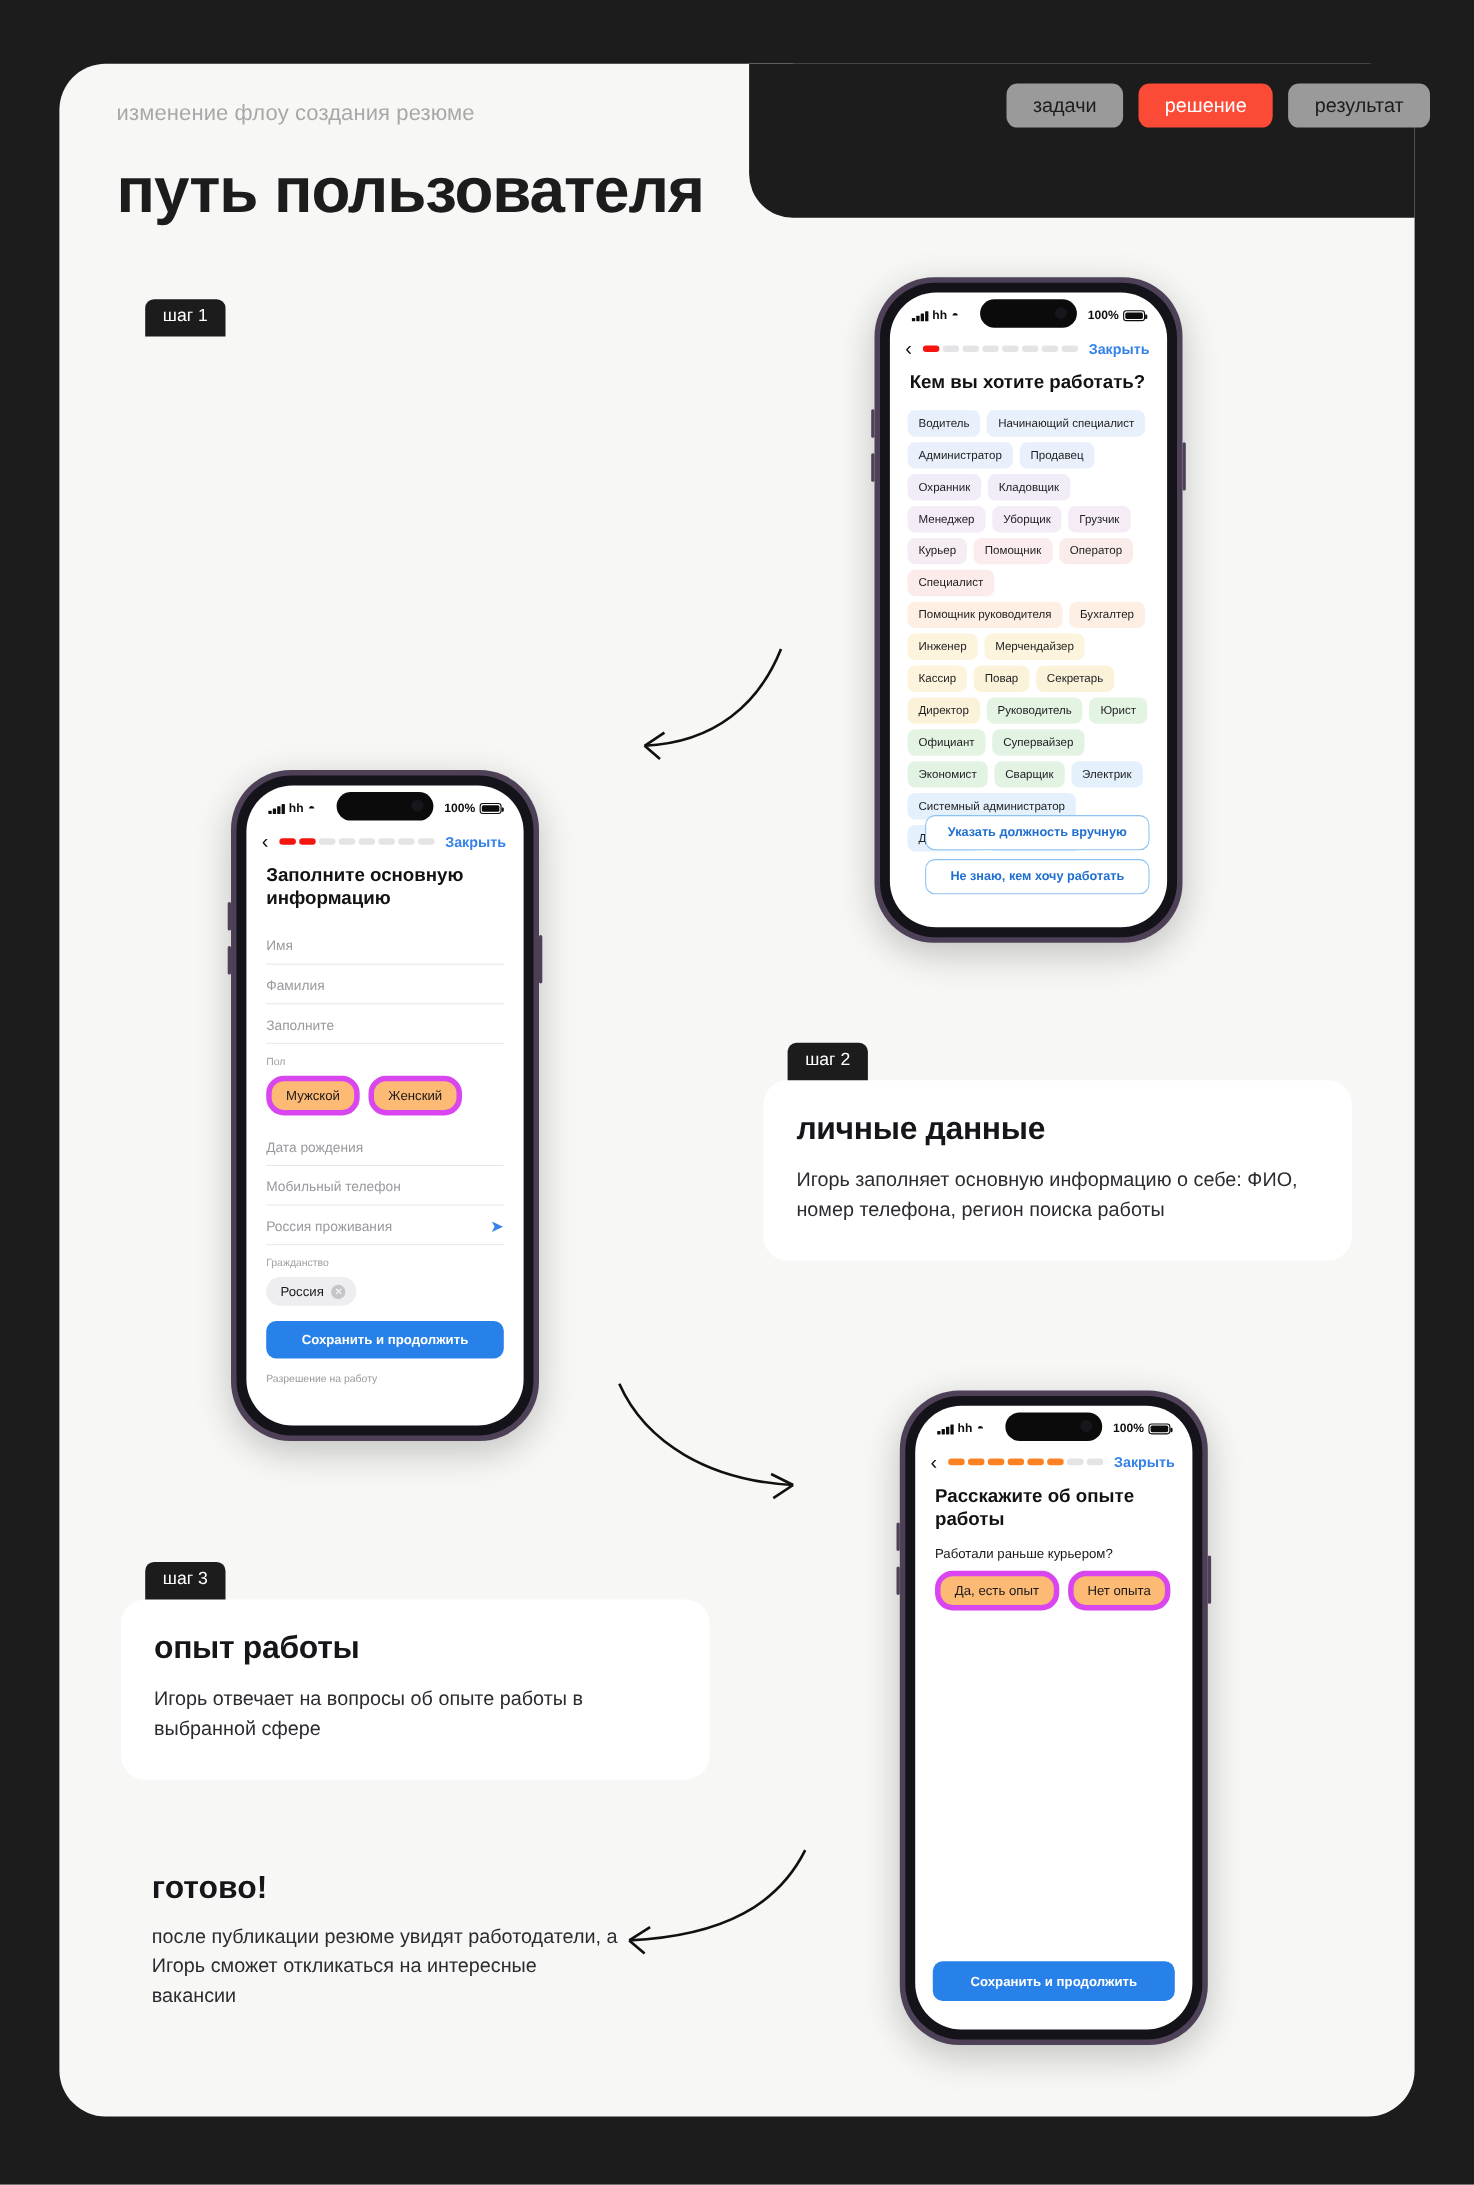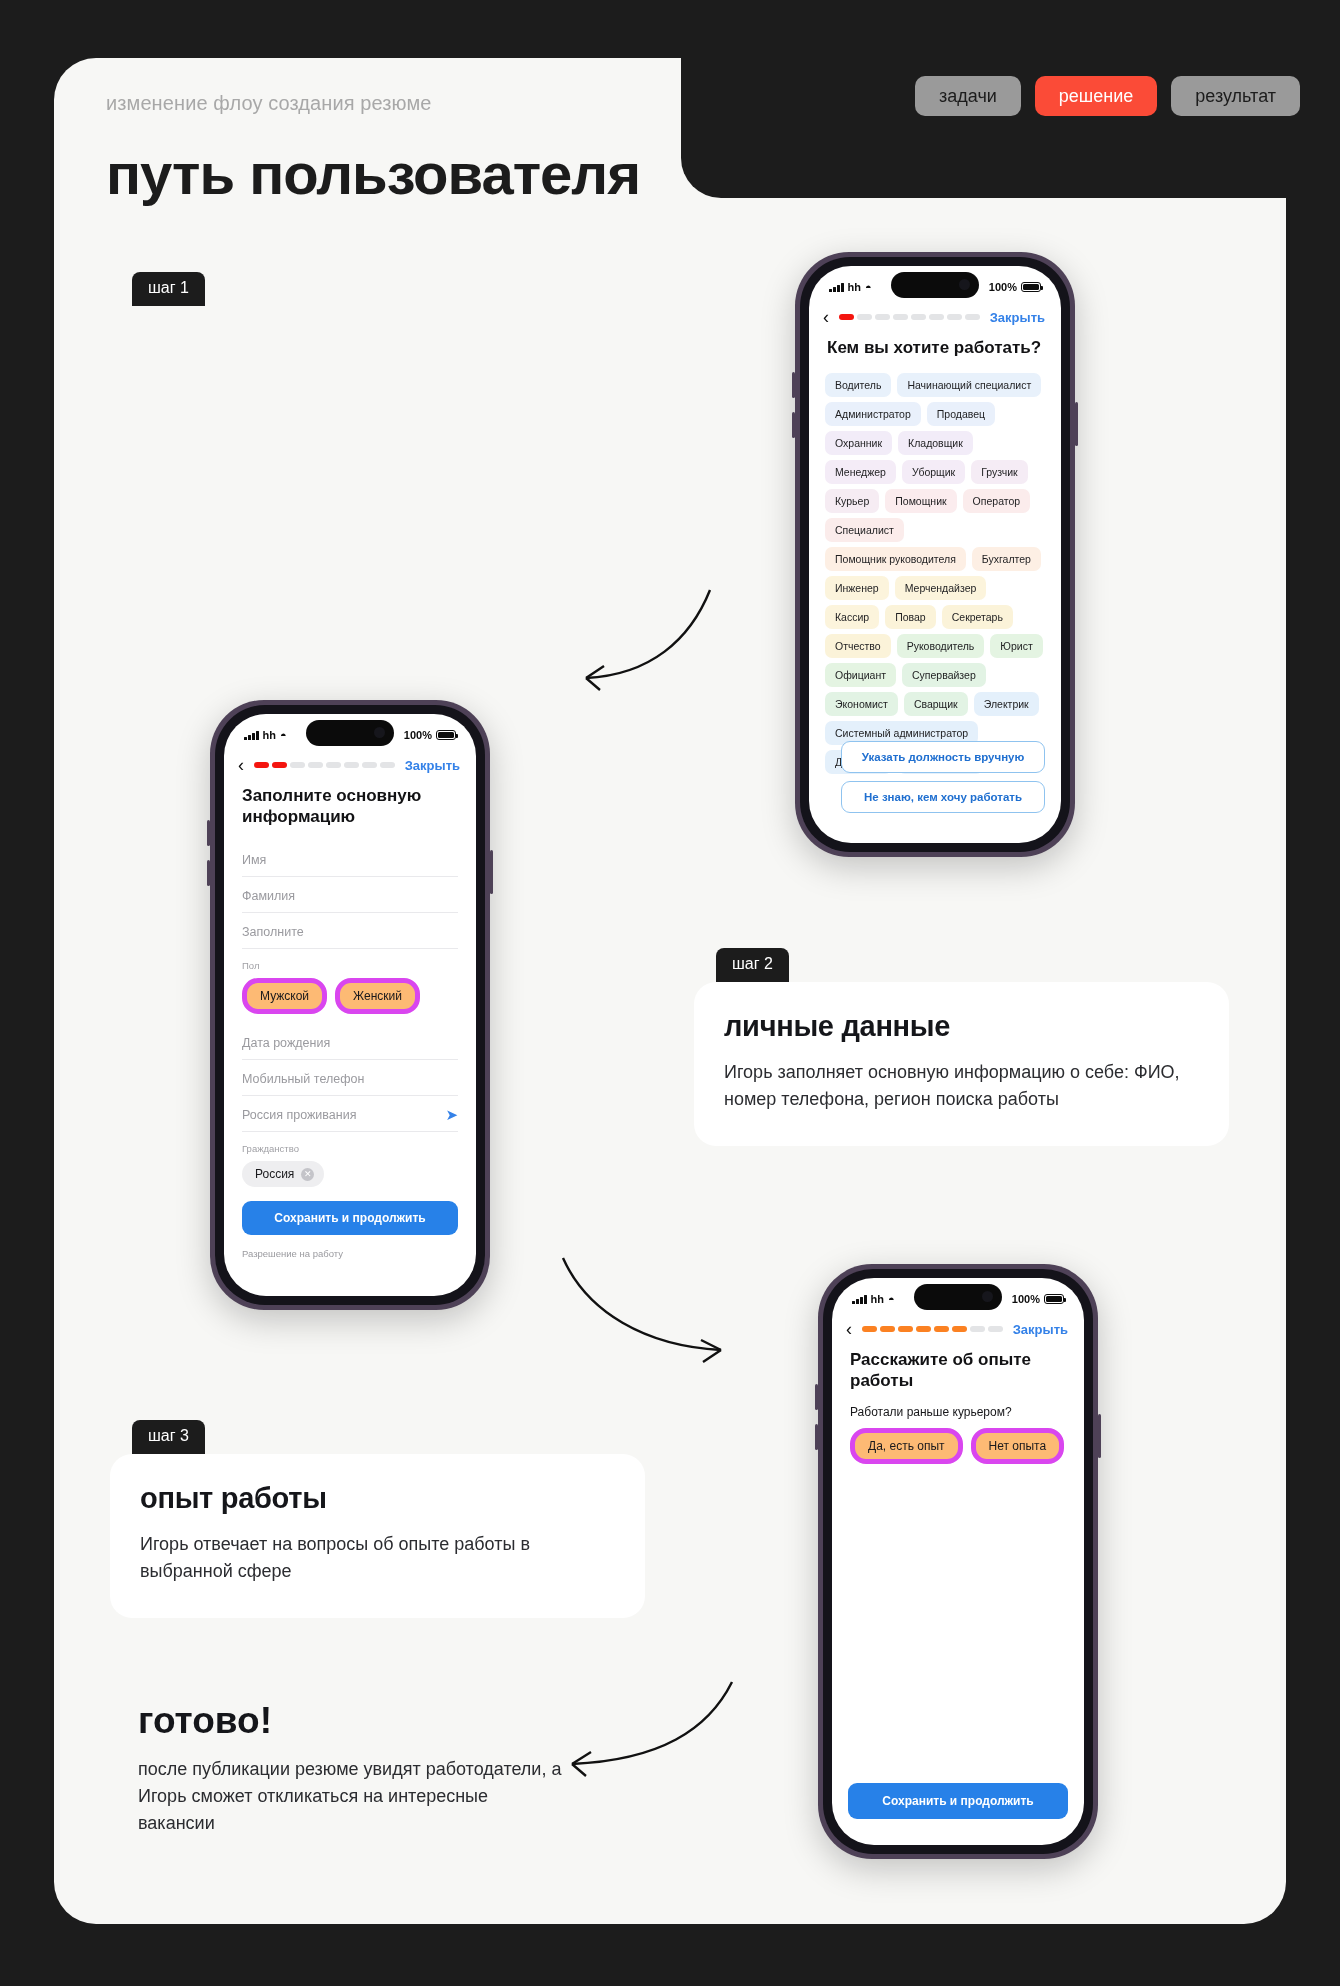--- a/index.html
+++ b/index.html
@@ -84,21 +84,21 @@
   }
   .step-card p{
     font-size:18px; color:#2b2c30; line-height:1.48;
   }
 
   
   .done{
     position:absolute; z-index:30;
     left:138px; top:1700px; width:430px;
   }
-  .done h2{ font-size:37px; font-weight:bold; color:#15161a; margin-bottom:14px;}
+  .done h2{ font-size:29px; font-weight:bold; color:#15161a; margin-bottom:14px;}
   .done p{ font-size:18px; color:#2b2c30; line-height:1.5;}
 
   
   .phone{
     position:absolute; z-index:30;
     border-radius:54px;
     background:#4e4157;
     padding:5px;
     box-shadow:0 10px 34px rgba(0,0,0,.22);
   }
@@ -328,21 +328,21 @@
           <div class="tag" style="background: rgb(251, 236, 238);">Помощник</div>
           <div class="tag" style="background: rgb(251, 236, 236);">Оператор</div>
           <div class="tag" style="background: rgb(251, 236, 235);">Специалист</div>
           <div class="tag" style="background: rgb(253, 239, 228);">Помощник руководителя</div>
           <div class="tag" style="background: rgb(253, 239, 228);">Бухгалтер</div>
           <div class="tag" style="background: rgb(252, 244, 220);">Инженер</div>
           <div class="tag" style="background: rgb(252, 244, 220);">Мерчендайзер</div>
           <div class="tag" style="background: rgb(252, 244, 220);">Кассир</div>
           <div class="tag" style="background: rgb(251, 243, 217);">Повар</div>
           <div class="tag" style="background: rgb(251, 243, 217);">Секретарь</div>
-          <div class="tag" style="background: rgb(251, 243, 217);">Отчество</div>
+          <div class="tag" style="background: rgb(251, 243, 217);">Директор</div>
           <div class="tag" style="background: rgb(228, 244, 226);">Руководитель</div>
           <div class="tag" style="background: rgb(228, 244, 226);">Юрист</div>
           <div class="tag" style="background: rgb(228, 244, 226);">Официант</div>
           <div class="tag" style="background: rgb(226, 243, 228);">Супервайзер</div>
           <div class="tag" style="background: rgb(226, 243, 228);">Экономист</div>
           <div class="tag" style="background: rgb(226, 243, 228);">Сварщик</div>
           <div class="tag" style="background: rgb(228, 240, 251);">Электрик</div>
           <div class="tag" style="background: rgb(228, 240, 251);">Системный администратор</div>
           <div class="tag" style="background: rgb(228, 240, 251);">Дизайнер</div>
           <div class="tag" style="background: rgb(228, 240, 251);">Программист</div>

